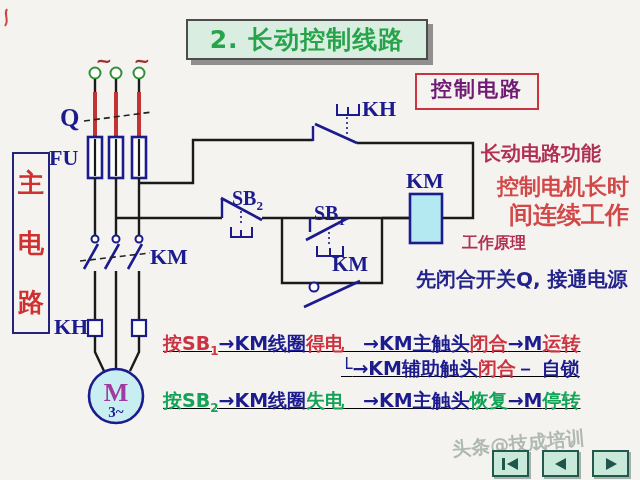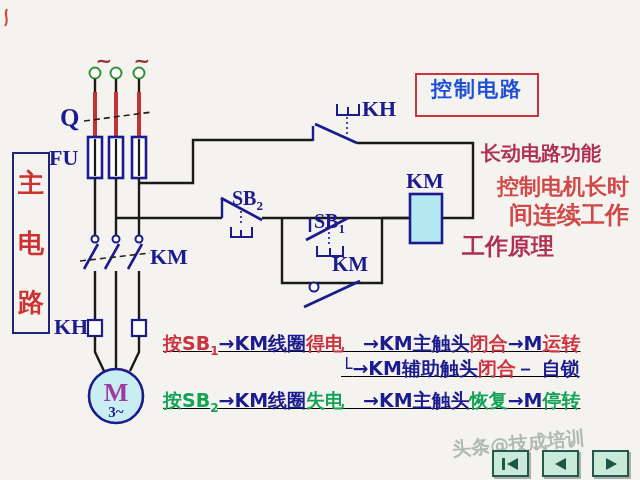--- a/index.html
+++ b/index.html
@@ -8,42 +8,42 @@
   svg.circuit{position:absolute;left:0;top:0;}
 
   .title-box{position:absolute;left:186px;top:19px;width:238px;height:37px;
     background:#d9ede0;border:2px solid #4c4c4c;box-shadow:5px 5px 0 rgba(110,110,110,.75);
     color:#27a44b;font-size:25px;font-weight:bold;text-align:center;line-height:37px;letter-spacing:1px;}
 
   .main-box{position:absolute;left:12px;top:152px;width:38px;height:182px;border:2px solid #23237a;
     box-sizing:border-box;display:flex;flex-direction:column;align-items:center;justify-content:space-between;
     padding:12px 0;color:#cf3030;font-size:26px;font-weight:bold;background:transparent;}
 
-  .ctrl-box{position:absolute;left:415px;top:73px;width:124px;height:44px;border:2px solid #cb3340;
-    box-sizing:border-box;color:#1d4ed8;font-weight:bold;font-size:21px;text-align:center;
+  .ctrl-box{position:absolute;left:415px;top:73px;width:124px;height:37px;border:2px solid #cb3340;
+    box-sizing:border-box;color:#701a75;font-weight:bold;font-size:21px;text-align:center;
     line-height:29px;letter-spacing:2px;}
 
   .lbl{position:absolute;color:#1b1b8e;font-weight:bold;font-family:"Liberation Serif","DejaVu Serif",serif;
     font-size:22px;line-height:1;}
   #lbl-q{left:60px;top:105px;font-size:25px;}
   #lbl-fu{left:49px;top:147px;}
   #lbl-km-main{left:150px;top:246px;}
   #lbl-kh-main{left:54px;top:316px;}
   #lbl-kh-ctrl{left:362px;top:98px;}
   #lbl-km-coil{left:406px;top:170px;}
   #lbl-km-aux{left:332px;top:254px;font-size:21px;}
   #lbl-sb2{left:232px;top:188px;font-size:20px;}
-  #lbl-sb1{left:314px;top:211px;font-size:20px;text-align:center;}
+  #lbl-sb1{left:314px;top:203px;font-size:20px;text-align:center;}
   .lbl sub{font-size:13px;}
 
   .rp{position:absolute;font-weight:bold;white-space:nowrap;line-height:1.1;}
   #rp-func{left:481px;top:142px;color:#b13052;font-size:20px;}
   #rp-f1{left:497px;top:175px;color:#d24848;font-size:22px;text-align:right;}
   #rp-f2{left:509px;top:202px;color:#d24848;font-size:24px;}
-  #rp-principle{left:462px;top:234px;color:#b13052;font-size:23px;}
+  #rp-principle{left:462px;top:234px;color:#b13052;font-size:16px;}
   #rp-pline{left:416px;top:268px;color:#23238c;font-size:20px;}
 
   .flow{position:absolute;font-size:19px;font-weight:bold;white-space:nowrap;line-height:1.1;text-decoration:underline;}
   .flow sub{font-size:12px;font-weight:bold;}
   #flow1{left:163px;top:333px;}
   #flow2{left:341px;top:358px;}
   #flow3{left:163px;top:390px;}
   #flow4{left:338px;top:415px;}
 
   .wm{position:absolute;left:452px;top:431px;color:rgba(105,128,118,.5);font-size:19px;
@@ -142,20 +142,21 @@
       <path d="M330,256 V248" stroke="#1b1b8e" stroke-width="2"></path>
     </g>
 
     <g>
       <path d="M282,218 V283 H382 V218" stroke="#1a1a1a" stroke-width="2.4" fill="none"></path>
       <circle cx="314" cy="287" r="4.5" fill="#fcfcf8" stroke="#1b1b8e" stroke-width="2"></circle>
       <path d="M304,307 L360,281" stroke="#1b1b8e" stroke-width="2.6"></path>
     </g>
   </svg>
 
+  <div class="title-box">2. 长动控制线路</div>
 
   <div class="main-box">
     <span>主</span>
     <span>电</span>
     <span>路</span>
   </div>
 
   <div class="ctrl-box">控制电路</div>
 
   <div class="lbl" id="lbl-q">Q</div>
@@ -165,20 +166,21 @@
   <div class="lbl" id="lbl-kh-ctrl">KH</div>
   <div class="lbl" id="lbl-km-coil">KM</div>
   <div class="lbl" id="lbl-km-aux">KM</div>
   <div class="lbl" id="lbl-sb2"><span>SB</span><sub>2</sub></div>
   <div class="lbl" id="lbl-sb1"><span>SB</span><sub>1</sub></div>
 
   <div class="rp" id="rp-func">长动电路功能</div>
   <div class="rp" id="rp-f1">控制电机长时</div>
   <div class="rp" id="rp-f2">间连续工作</div>
   <div class="rp" id="rp-principle">工作原理</div>
+  <div class="rp" id="rp-pline">先闭合开关Q, 接通电源</div>
 
   <div class="flow" id="flow1"><span style="color: rgb(203, 51, 64);">按SB</span><sub style="color: rgb(203, 51, 64);">1</sub><span style="color: rgb(28, 28, 142);">→KM线圈</span><span style="color: rgb(203, 51, 64);">得电</span><span style="color: rgb(28, 28, 142);">　→KM主触头</span><span style="color: rgb(203, 51, 64);">闭合</span><span style="color: rgb(28, 28, 142);">→M</span><span style="color: rgb(203, 51, 64);">运转</span></div>
   <div class="flow" id="flow2"><span style="color: rgb(28, 28, 142);">└</span><span style="color: rgb(28, 28, 142);">→KM辅助触头</span><span style="color: rgb(203, 51, 64);">闭合</span><span style="color: rgb(28, 28, 142);">－ 自锁</span></div>
   <div class="flow" id="flow3"><span style="color: rgb(18, 163, 86);">按SB</span><sub style="color: rgb(18, 163, 86);">2</sub><span style="color: rgb(28, 28, 142);">→KM线圈</span><span style="color: rgb(18, 163, 86);">失电</span><span style="color: rgb(28, 28, 142);">　→KM主触头</span><span style="color: rgb(18, 163, 86);">恢复</span><span style="color: rgb(28, 28, 142);">→M</span><span style="color: rgb(18, 163, 86);">停转</span></div>
 
   <div class="wm">头条@技成培训</div>
 
   <div class="nav">
     <div class="nav-btn">
       <svg width="20" height="14" viewBox="0 0 20 14">

